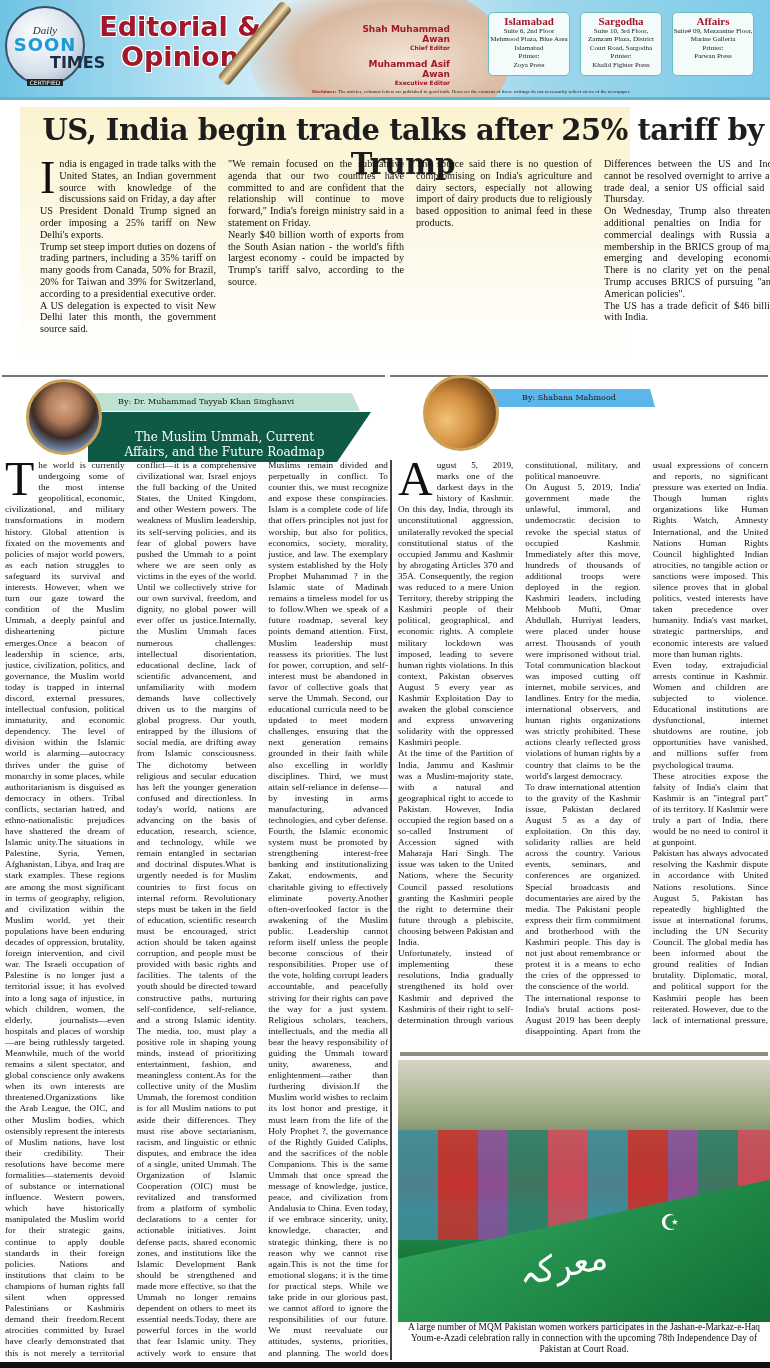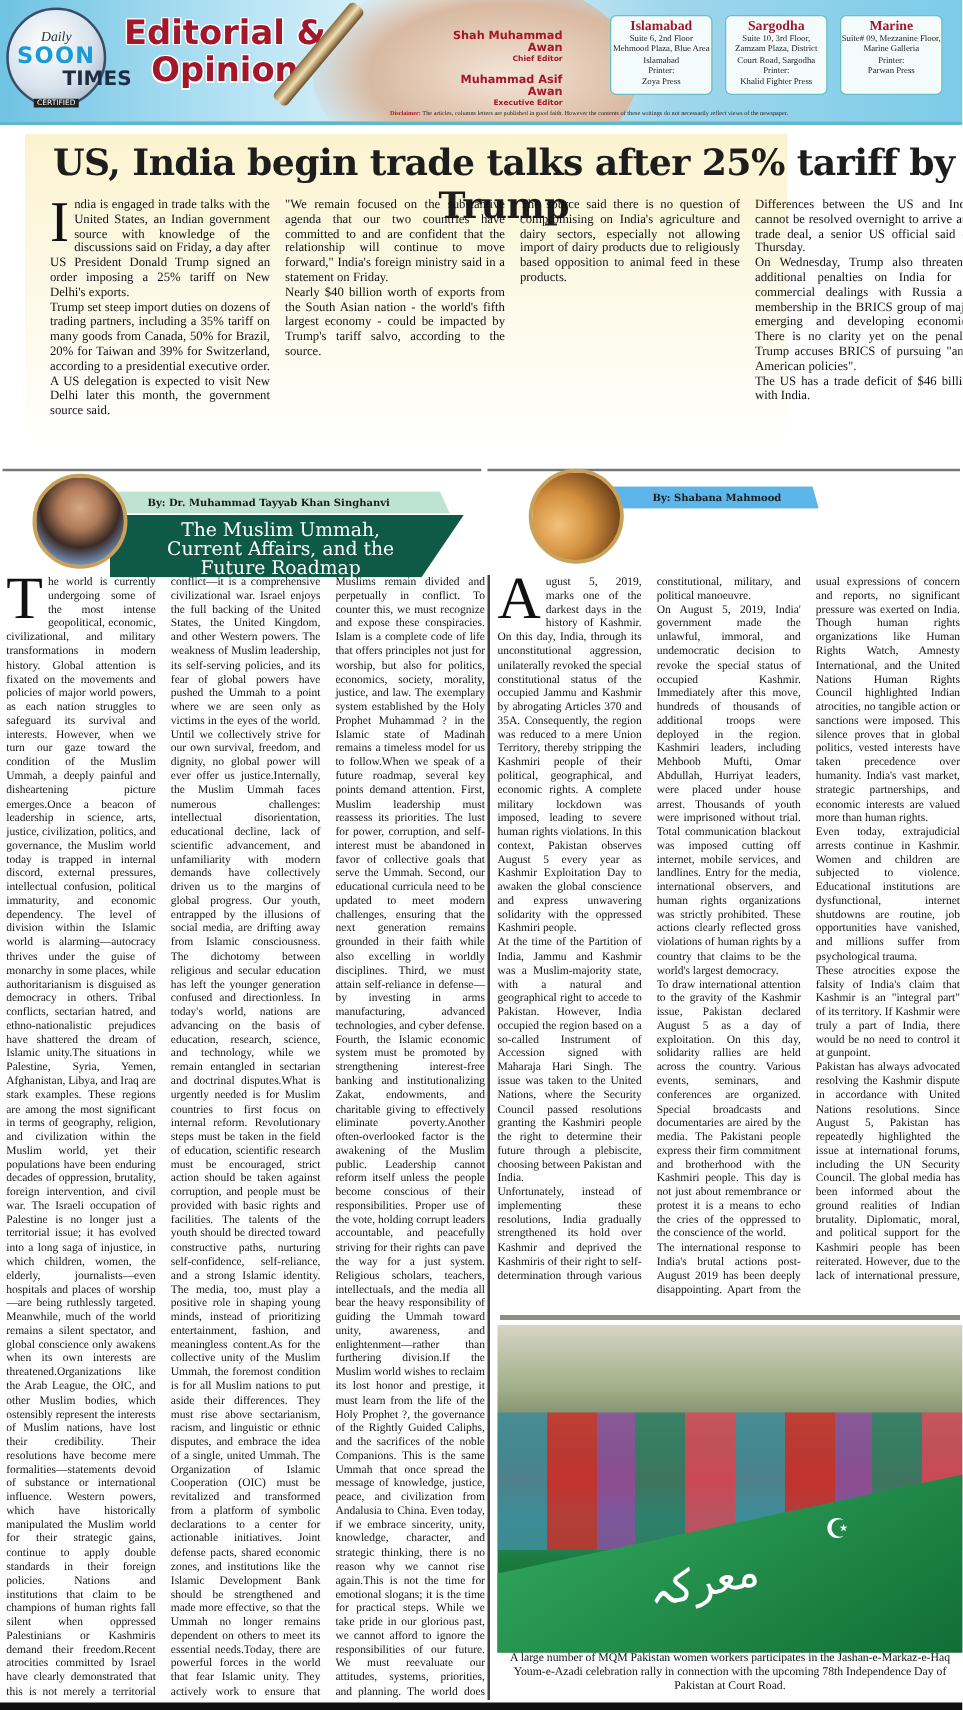--- a/index.html
+++ b/index.html
@@ -45,21 +45,21 @@
 
   .rule { position: absolute; height: 2px; background: #777; }
 
   
   .banner { position: absolute; top: 365px; height: 95px; }
   .avatar { position: absolute; width: 76px; height: 76px; border-radius: 50%; border: 3px solid #c8a25a; overflow: hidden; z-index: 3; }
   .avatar.man { background: radial-gradient(circle at 50% 35%, #d6a884 0%, #b07a58 30%, #3b2b24 55%, #6a7fa4 75%, #dfe3e8 100%); }
   .avatar.pen2 { background: radial-gradient(circle at 30% 60%, #f3c27a 0%, #d28f3e 40%, #7a4a1c 75%, #3a2410 100%); }
   .b-strip { position: absolute; height: 18px; clip-path: polygon(0 0, 97% 0, 100% 100%, 0 100%); }
   .b-main { position: absolute; clip-path: polygon(0 0, 100% 0, 88% 100%, 0 100%); color: #fff; text-align: center; font-family: "DejaVu Serif", serif; }
-  .byline { position: absolute; font-family: "DejaVu Serif", serif; font-weight: bold; font-size: 8px; color: #1a1a1a; }
+  .byline { position: absolute; font-family: "DejaVu Serif", serif; font-weight: normal; font-size: 8px; color: #1a1a1a; }
 
   
   .opinion { position: absolute; top: 460px; }
   .op-cols { display: grid; column-gap: 12px; }
   .op-cols p { font-size: 9.2px; line-height: 11.1px; text-align: justify; }
   .dropcap2 { float: left; font-size: 48px; line-height: 38px; margin: 0 4px 0 0; font-family: "Liberation Serif", serif; }
 
   .vrule { position: absolute; width: 2px; background: #444; }
 
   
@@ -99,21 +99,21 @@
     <div class="printer">Printer:</div>
     <div class="printer">Zoya Press</div>
   </div>
   <div class="office" style="left:580px;">
     <div class="city">Sargodha</div>
     <div class="addr">Suite 10, 3rd Floor, Zamzam Plaza, District Court Road, Sargodha</div>
     <div class="printer">Printer:</div>
     <div class="printer">Khalid Fighter Press</div>
   </div>
   <div class="office" style="left:672px;">
-    <div class="city">Marine</div>
+    <div class="city">Affairs</div>
     <div class="addr">Suite# 09, Mezzanine Floor, Marine Galleria</div>
     <div class="printer">Printer:</div>
     <div class="printer">Parwan Press</div>
   </div>
   <div class="disclaimer">
     <span class="lbl">Disclaimer:</span>
     <span>The articles, columns letters are published in good faith. However the contents of these writings do not necessarily reflect views of the newspaper.</span>
   </div>
 </header>
 
@@ -140,21 +140,21 @@
 </section>
 
 <div class="rule" style="left:2px; top:375px; width:383px;"></div>
 <div class="rule" style="left:390px; top:375px; width:378px;"></div>
 
 <div class="banner" style="left:0; width:392px;">
   <div class="avatar man" style="left:26px; top:14px;"></div>
   <div class="b-strip" style="left:90px; top:28px; width:270px; background:#bfe3d3;"></div>
   <div class="byline" style="left:118px; top:32px;">By: Dr. Muhammad Tayyab Khan Singhanvi</div>
   <div class="b-main" style="left:88px; top:47px; width:283px; height:50px; background:#0e5a46;">
-    <div style="font-size:15px; line-height:15px; padding:5px 40px 0 30px;">The Muslim Ummah, Current Affairs, and the Future Roadmap</div>
+    <div style="font-size:12px; line-height:15px; padding:18px 40px 0 30px;">The Muslim Ummah, Current Affairs, and the Future Roadmap</div>
   </div>
 </div>
 
 <div class="banner" style="left:395px; width:375px;">
   <div class="avatar pen2" style="left:28px; top:10px;"></div>
   <div class="b-strip" style="left:95px; top:24px; width:165px; background:#5db6ea;"></div>
   <div class="byline" style="left:127px; top:28px;">By: Shabana Mahmood</div>
 </div>
 
 <section class="opinion" style="left:5px; width:383px; height:900px; overflow:hidden;">

